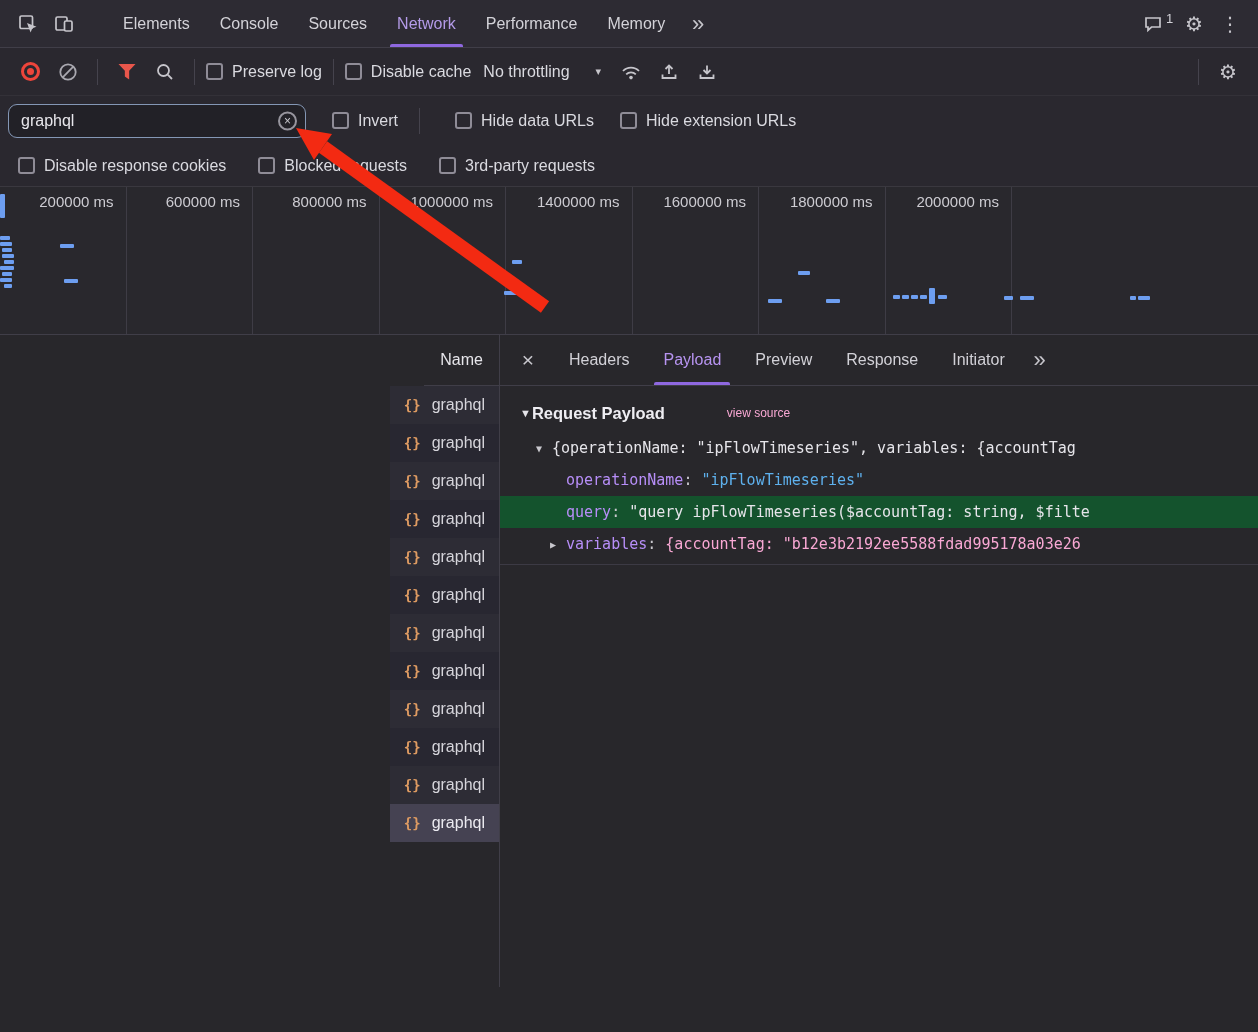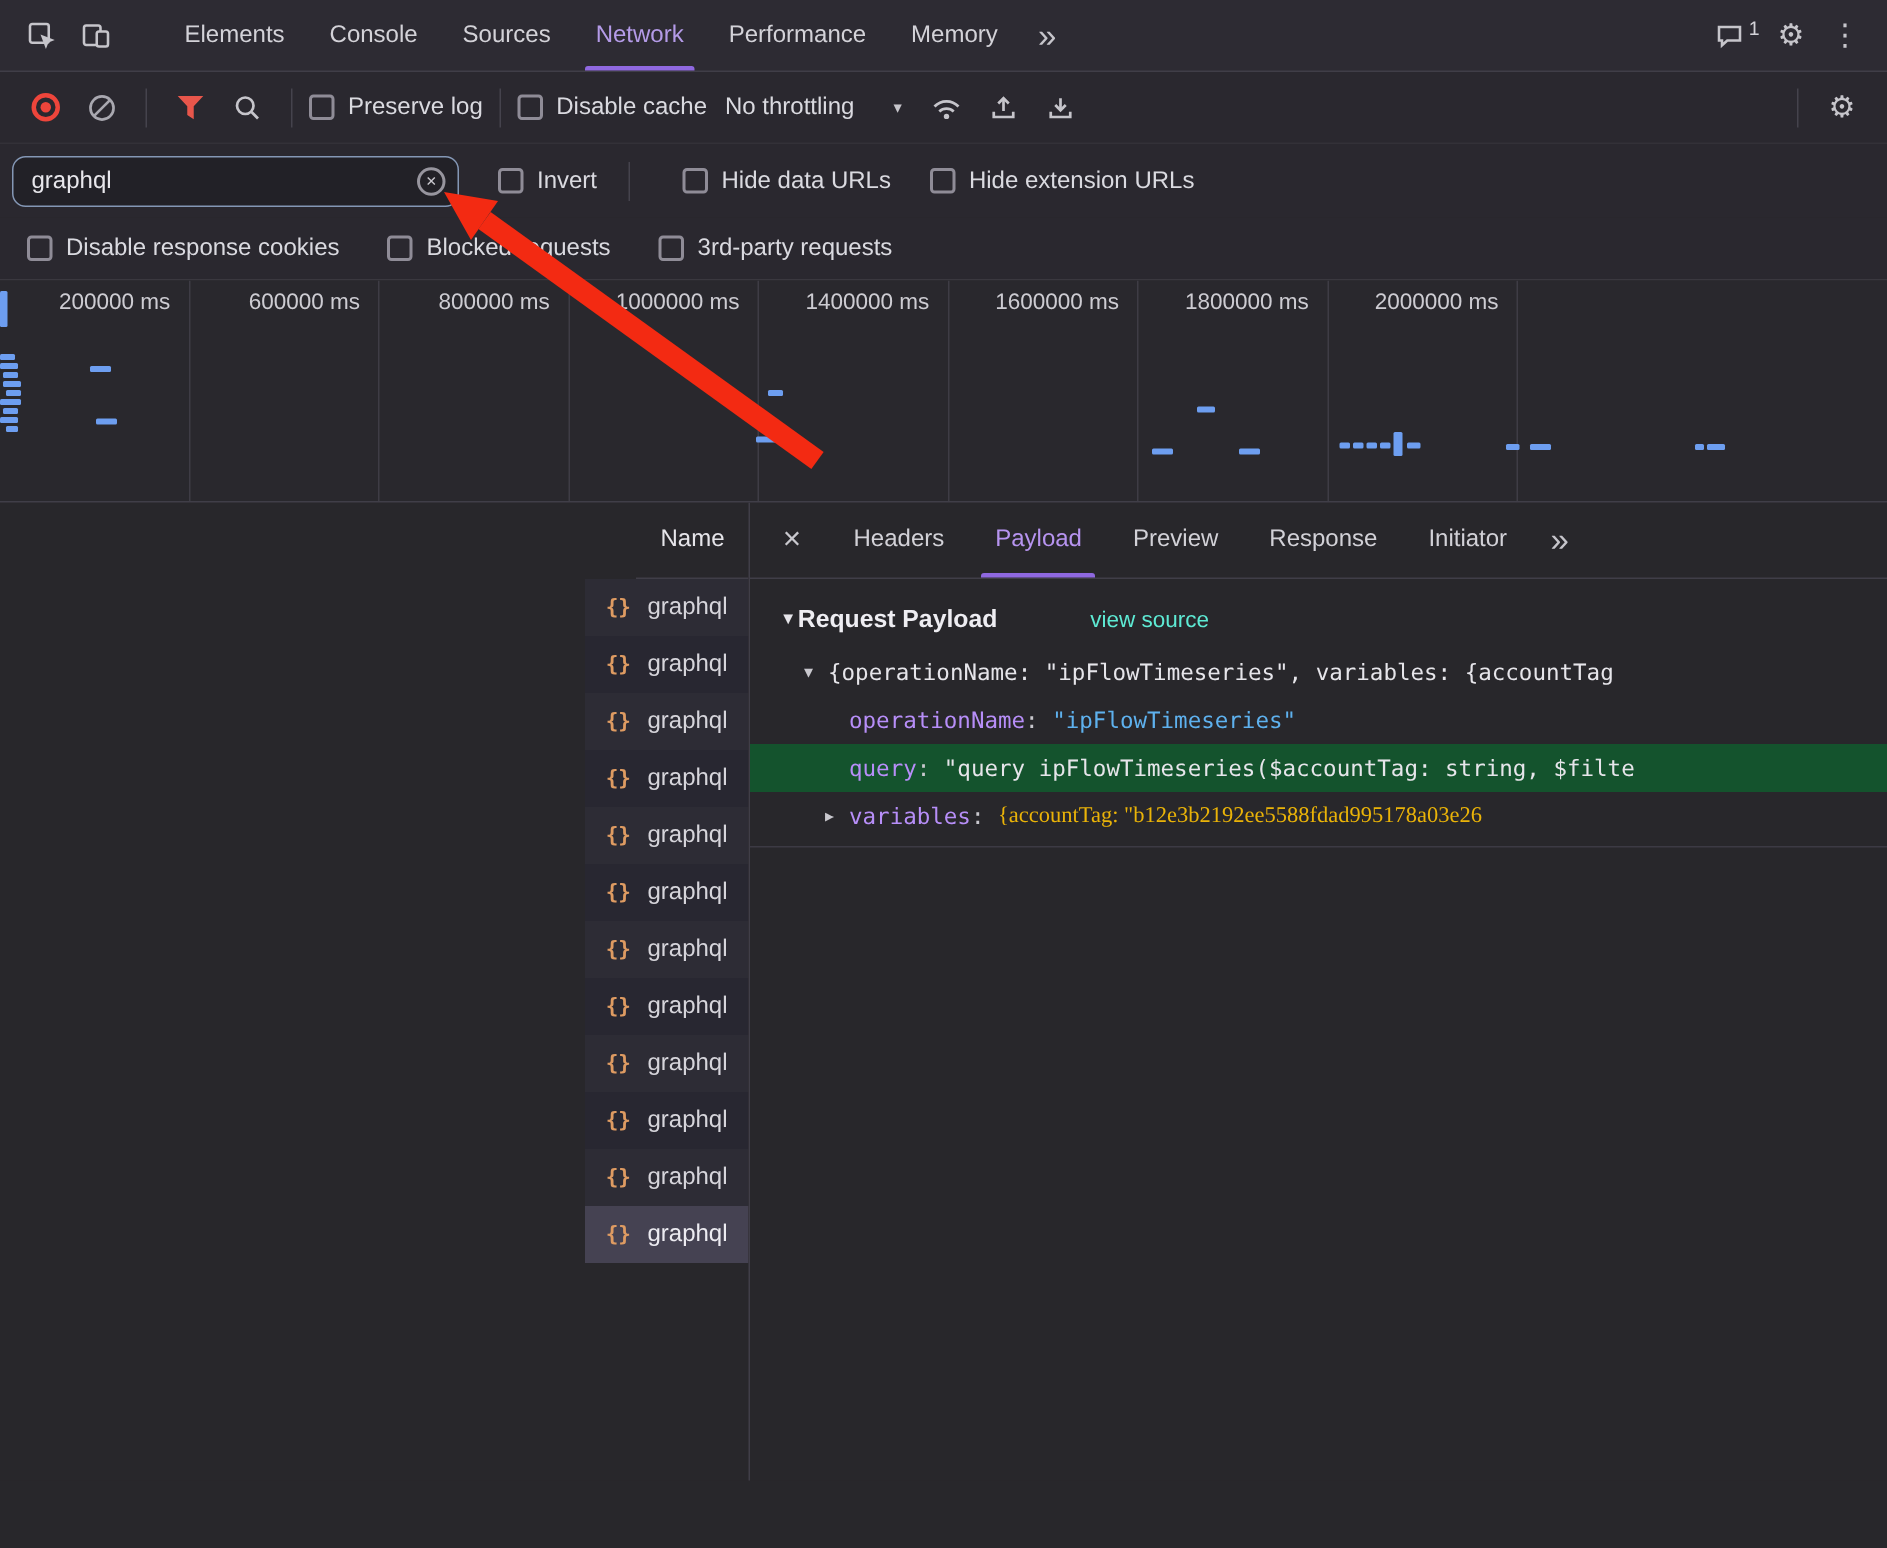--- a/index.html
+++ b/index.html
@@ -67,29 +67,29 @@
   .dtabs{display:flex;height:100%;}
   .dtab{padding:0 17px;height:100%;display:flex;align-items:center;color:#D2D1D7;position:relative;cursor:pointer;white-space:nowrap;}
   .dtab.active{color:#B794F0;}
   .dtab.active::after{content:"";position:absolute;left:8px;right:8px;bottom:0;height:3px;background:#8F68E0;border-radius:2px 2px 0 0;}
 
   
   .payload{padding-top:8px;font-family:"DejaVu Sans Mono",monospace;font-size:15px;}
   .payload-head{display:flex;align-items:center;height:38px;padding-left:20px;font-family:"Liberation Sans",sans-serif;}
   .ph-tri{font-size:11px;color:#E6E5EA;margin-right:1px;}
   .ph-title{font-weight:bold;font-size:16.5px;color:#EEEDF2;}
-  .viewsrc{margin-left:62px;font-size:15px;color:#5eead4;cursor:pointer;}
+  .viewsrc{margin-left:62px;font-size:12px;color:#f9a8d4;cursor:pointer;}
   .tree{border-bottom:1px solid #3C3A44;padding-bottom:4px;}
   .trow{height:32px;display:flex;align-items:center;white-space:nowrap;overflow:hidden;cursor:pointer;}
   .tri{width:16px;font-size:10px;color:#C9C8CE;flex:0 0 16px;}
   .key{color:#B78EF8;}
   .colon{color:#C9C8CE;white-space:pre;}
   .str{color:#5EB1EE;}
   .white{color:#E6E5EA;}
-  .gray{color:#eab308;font-family:Liberation Serif, serif;}
+  .gray{color:#f9a8d4;}
   .trow.sum{padding-left:36px;}
   .trow.kv{padding-left:66px;}
   .trow.hl{background:#14532d;}
   .trow.vars{padding-left:50px;}
 
   
   .overlay{position:absolute;left:0;top:0;width:1258px;height:1032px;pointer-events:none;z-index:60;}
 
   svg.mini{display:block;}
   svg.mini *{vector-effect:non-scaling-stroke;}

